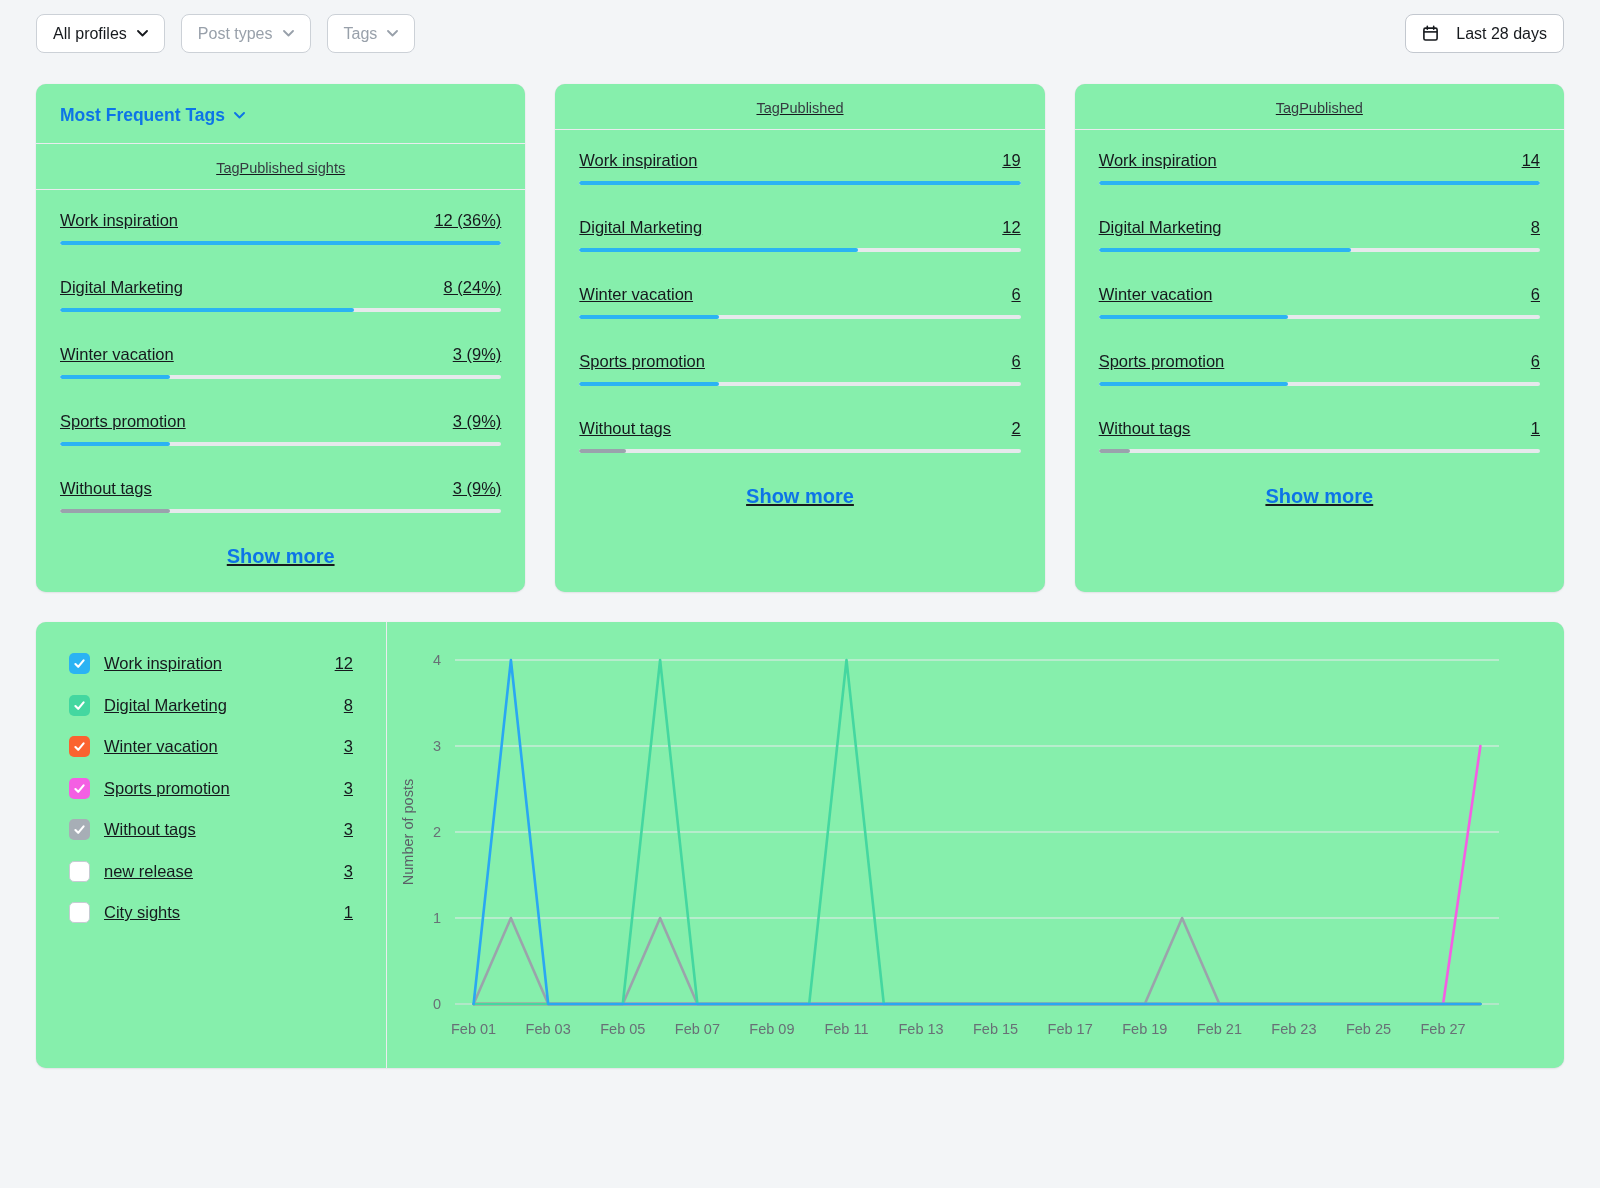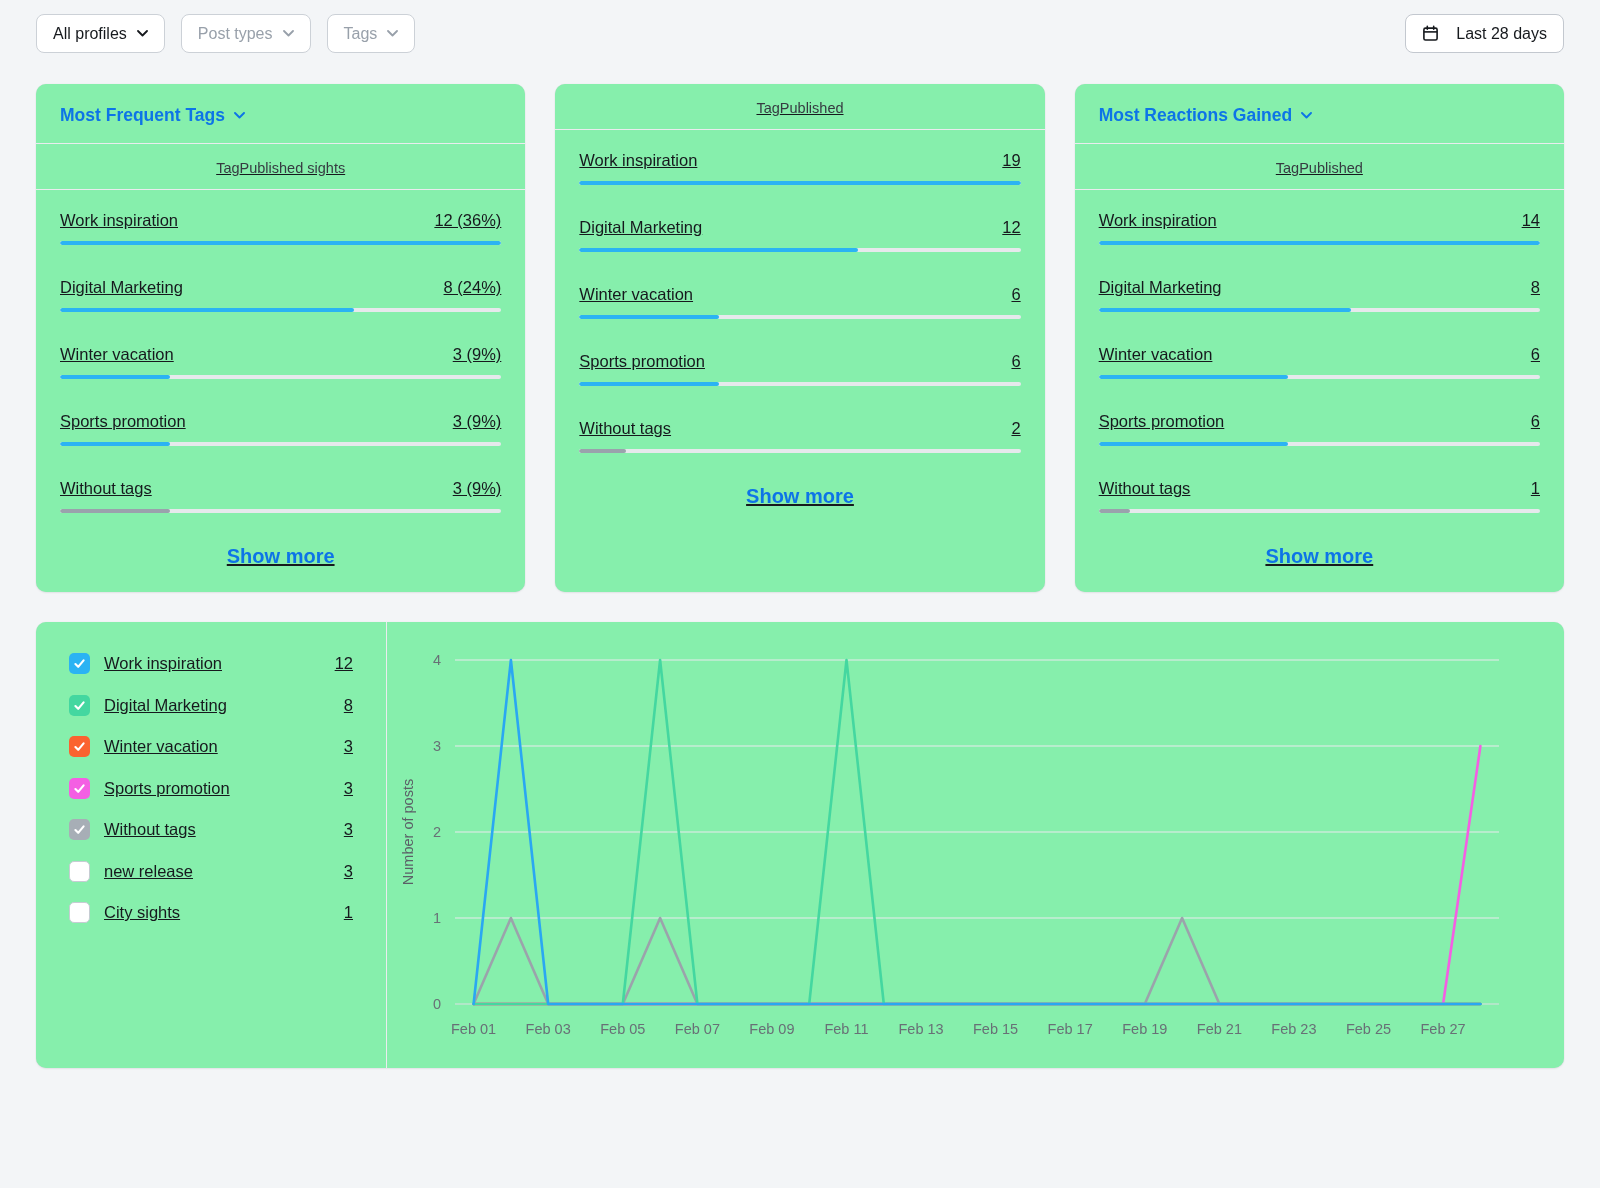--- a/index.html
+++ b/index.html
@@ -178,26 +178,20 @@
             <span>Without tags</span>
             <span>2</span>
           </div>
           <div class="bar-track">
             <div class="bar-fill" style="width: 10.5%; background: rgb(154, 162, 172);"></div>
           </div>
         </div>
         <button class="show-more">Show more</button>
       </section>
       <section class="card">
-        <div class="card-head"><button class="card-title">
-            <span>Most Reactions Gained</span>
-            <svg width="11" height="7" viewBox="0 0 11 7" fill="none">
-              <path d="M1 1l4.5 4.5L10 1" stroke="currentColor" stroke-width="1.9" stroke-linecap="round" stroke-linejoin="round"></path>
-            </svg>
-          </button></div>
         <div class="table-head">
           <span>Tag</span>
           <span>Published</span>
         </div>
         <div class="trow">
           <div class="trow-line">
             <span>Work inspiration</span>
             <span>14</span>
           </div>
           <div class="bar-track">

